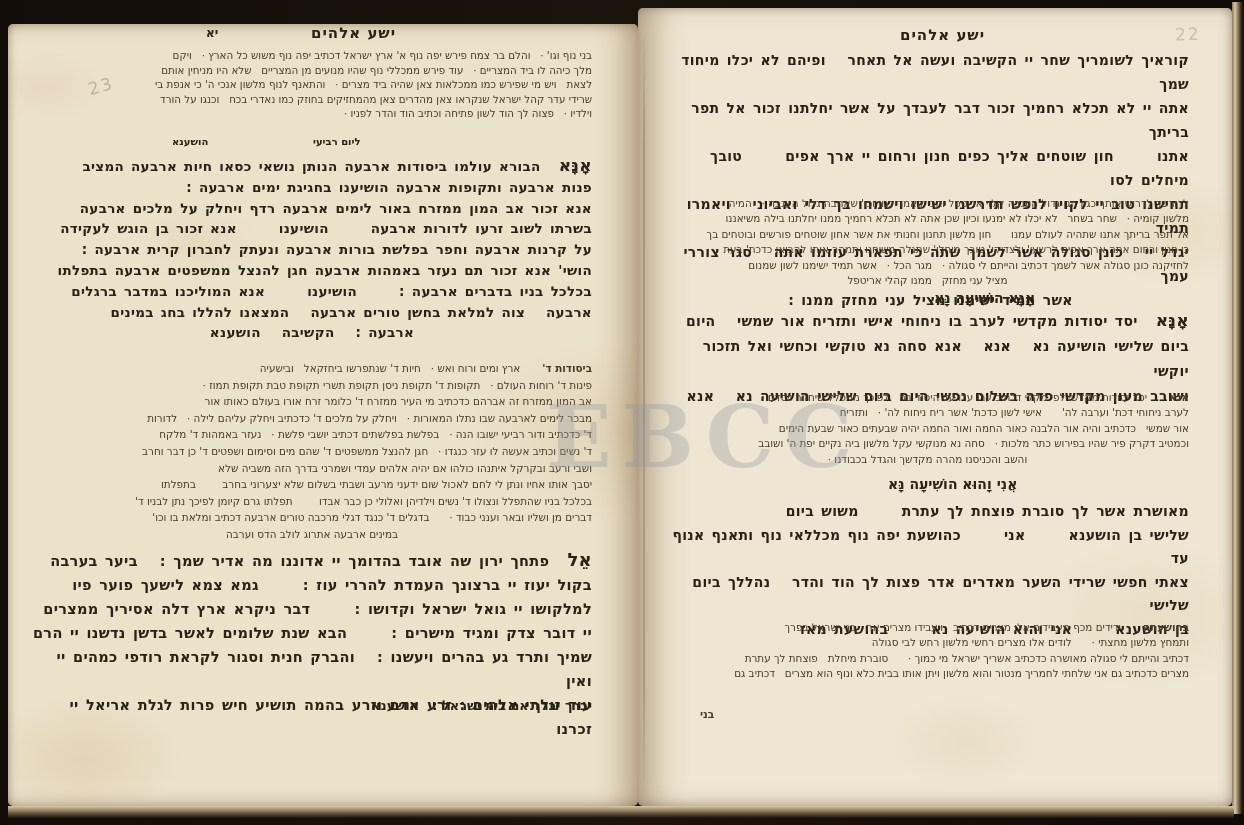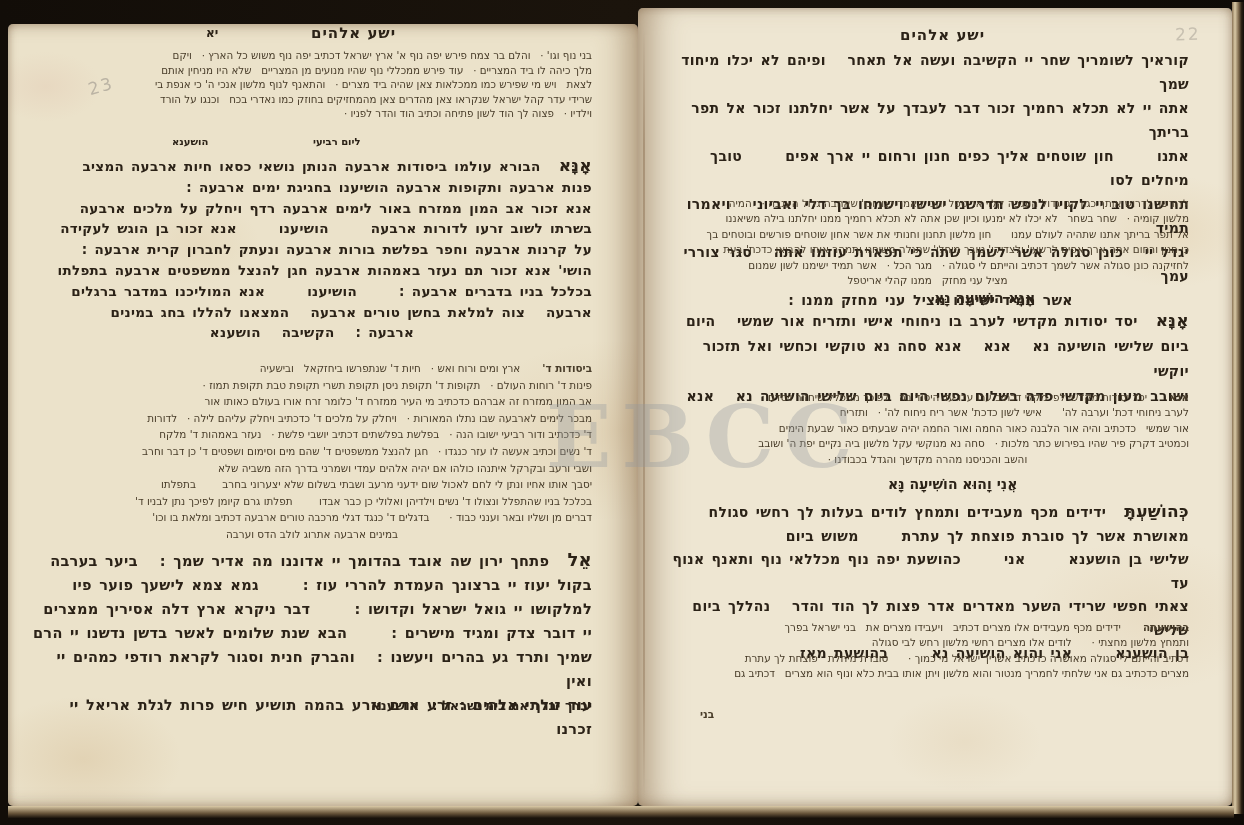--- a/index.html
+++ b/index.html
@@ -160,21 +160,20 @@
       <div class="cln"><span class="clead">אנא</span><span>יסד יסודות מקדשי לפי מקלי דכתיב ערו ערו עד היסוד בה   לפיכך מתפלל שיחזור ויסדם</span></div>
       <div class="cln">לערב ניחוחי דכת' וערבה לה'      אישי לשון כדכת' אשר ריח ניחוח לה' ·   ותזריח</div>
       <div class="cln">אור שמשי   כדכתיב והיה אור הלבנה כאור החמה ואור החמה יהיה שבעתים כאור שבעת הימים</div>
       <div class="cln">וכמטיב דקרק פיר שהיו בפירוש כתר מלכות ·   סחה נא מנוקשי עקל מלשון ביה נקיים יפת ה' ושובב</div>
       <div class="cln center">והשב והכניסנו מהרה מקדשך והגדל בכבודנו ·</div>
     </div>
 
     <div class="sechead" style="left:250px;top:468px;font-size:14px;">אֲנִי וָהוּא הוֹשִׁיעָה נָּא</div>
 
     <div class="block rp-pr3" style="left:34px;top:492px;width:517px;">
-      <div class="ln"><span class="lead">כְּהוֹשַׁעְתָּ</span><span>ידידים מכף מעבידים ותמחץ לודים בעלות לך רחשי סגולח</span></div>
       <div class="ln">מאושרת אשר לך סוברת פוצחת לך עתרת      משוש ביום</div>
       <div class="ln">שלישי בן הושענא      אני      כהושעת יפה נוף מכללאי נוף ותאנף אנוף עד</div>
       <div class="ln">צאתי חפשי שרידי השער מאדרים אדר פצות לך הוד והדר   נהללך ביום שלישי</div>
       <div class="ln">בן הושענא      אני והוא הושיעה נא      בהושעת מאז</div>
     </div>
 
     <div class="block rcomm" style="left:28px;top:612px;width:523px;">
       <div class="cln"><span class="clead">בהושעתה</span><span>ידידים מכף מעבידים אלו מצרים דכתיב   ויעבידו מצרים את   בני ישראל בפרך</span></div>
       <div class="cln">ותמחץ מלשון מחצתי ·      לודים אלו מצרים רחשי מלשון רחש לבי סגולה</div>
       <div class="cln">דכתיב והייתם לי סגולה מאושרה כדכתיב אשריך ישראל מי כמוך ·      סוברת מיחלת   פוצחת לך עתרת</div>

